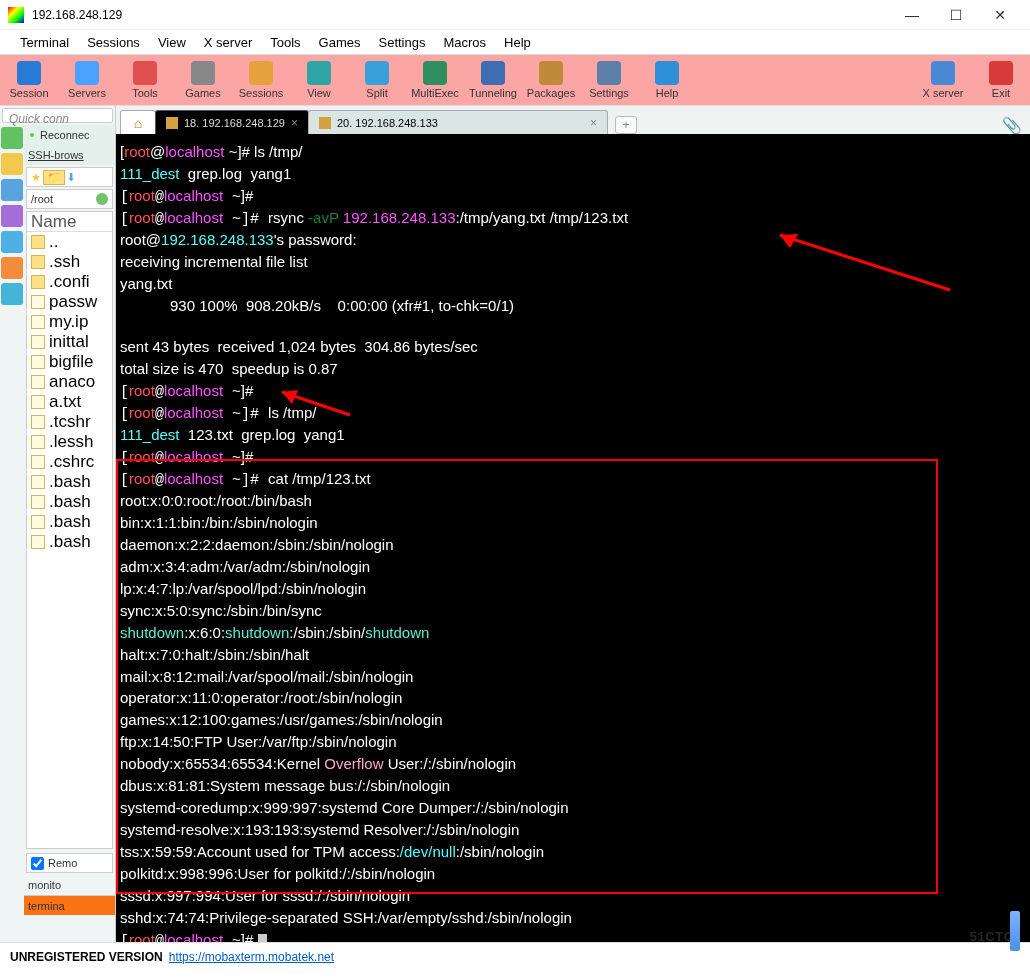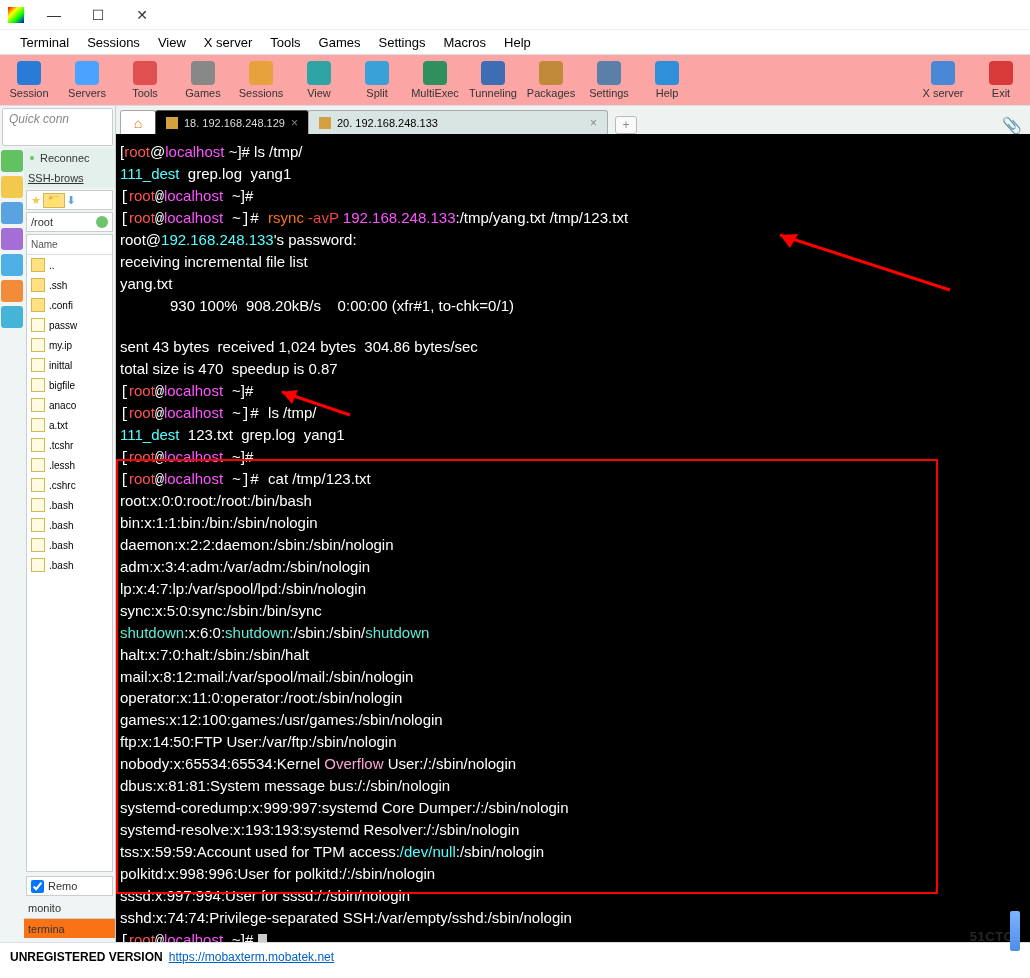--- a/index.html
+++ b/index.html
@@ -9,60 +9,61 @@
 .titlebar .title { flex: 1; font-size: 12px; }
 .titlebar .wbtn { width: 44px; height: 30px; display:flex; align-items:center; justify-content:center; font-size:14px; color:#333; }
 .menubar { height: 24px; display:flex; align-items:center; padding: 0 12px; gap: 2px; background:#fff; font-size:13px; }
 .menubar span { padding: 2px 8px; }
 .toolbar { height: 52px; display:flex; align-items:center; background:#fca5a5; border-top:1px solid #ddd; border-bottom:1px solid #ddd; padding: 0 0; }
 .tool { display:flex; flex-direction:column; align-items:center; justify-content:center; width:58px; gap:2px; font-size:11px; color:#333; }
 .tool .ico { width:24px; height:24px; border-radius:4px; }
 .spacer { flex:1; }
 .mainrow { display:flex; height: 836px; }
 .sidebar { width: 116px; background:#eff5f4; border-right:1px solid #ccc; display:flex; flex-direction:column; overflow:hidden; }
-.quickconn { height: 38px; border:1px solid #ccc; margin:2px; padding:3px 6px; color:#888; background:#fff; border-radius:2px; font-style:italic; font-size:12px; }
+.quickconn { height: 15px; border:1px solid #ccc; margin:2px; padding:3px 6px; color:#888; background:#fff; border-radius:2px; font-style:italic; font-size:12px; }
 .sbrow { display:flex; align-items:center; height:20px; padding:0 4px; font-size:11px; gap:4px; color:#333; }
 .iconstrip { display:flex; flex-direction:column; width:24px; }
 .iconstrip .ic { width:22px; height:22px; margin:2px auto; border-radius:3px; }
 .filepane { flex:1; overflow:hidden; background:#fff; border:1px solid #ccc; margin:2px; }
-.filerow { display:flex; align-items:center; height:20px; padding:0 4px; font-size:10px; gap:4px; }
+.filerow { display:flex; align-items:center; height:20px; padding:0 4px; font-size:17px; gap:4px; }
 .fileicon { width:14px; height:14px; background:#fffae0; border:1px solid #d4b84e; }
 .dir { background:#ffe082; }
 .termarea { flex:1; display:flex; flex-direction:column; background:#fff; position:relative; }
 .tabbar { height:28px; display:flex; align-items:flex-end; background:#eef3f2; padding:0 4px; gap:0; }
 .tab { height:24px; display:flex; align-items:center; padding:0 10px; font-size:11px; border:1px solid #aaa; border-bottom:none; background:#d9e5e2; border-radius:3px 3px 0 0; margin-right:-1px; gap:6px; }
 .tab.active { background:#000; color:#ddd; border-color:#555; }
 .tab.home { width:36px; justify-content:center; background:#fff; }
 .tab .tico { width:12px; height:12px; }
 .tab .x { font-size:12px; color:#888; }
 .plus { width:22px; height:18px; border:1px solid #bbb; border-radius:3px; margin-left:8px; display:flex; align-items:center; justify-content:center; font-size:12px; color:#888; background:#fafafa; }
 .clip { width:18px; height:18px; margin-left:auto; margin-right:6px; color:#5a85b8; font-size:16px; }
 .terminal { flex:1; background:#000; color:#fff; font-family:"Consolas","Courier New",monospace; font-size:15px; line-height:1.33; padding:8px 4px; white-space:pre; overflow:hidden; position:relative; }
 .c-root { color:#ff5555; }
 .c-host { color:#ff55ff; }
-.c-cmd { color:#f97316; }
-.c-opt { color:#ef4444; }
+.c-cmd { color:#ffffff; }
+.c-opt { color:#15803d; }
 .c-ip { color:#ff55ff; }
 .c-hl { color:#55ffff; }
 .c-ylw { color:#5eead4; }
 .c-red { color:#f9a8d4; }
 .redbox { position:absolute; border:2px solid #f00; left:116px; top:459px; width:822px; height:435px; pointer-events:none; z-index:5; }
 .arrow { position:absolute; z-index:6; pointer-events:none; }
 .footer { height:28px; background:#fff; border-top:1px solid #ddd; display:flex; align-items:center; padding:0 10px; font-size:12px; gap:6px; }
 .footer .msg { flex:1; }
 .footer a { color:#005fc5; }
 .bluebar { position:absolute; right:10px; top:911px; width:10px; height:40px; background:linear-gradient(#7fb3ff,#4a8fe7); border-radius:2px; z-index:4; }
 .watermark { position:absolute; right:16px; bottom:34px; color:#555; opacity:.45; font-size:13px; font-weight:600; letter-spacing:.5px; }
 .cursor { display:inline-block; width:9px; height:16px; background:#ccc; vertical-align:text-bottom; }
 </style>
 </head>
 <body>
 
 <div class="titlebar">
   <div class="logo"></div>
+  <div class="title">192.168.248.129</div>
   <div class="wbtn">—</div>
   <div class="wbtn">☐</div>
   <div class="wbtn close">✕</div>
 </div>
 
 <div class="menubar">
   <span>Terminal</span>
   <span>Sessions</span>
   <span>View</span>
   <span>X server</span>

